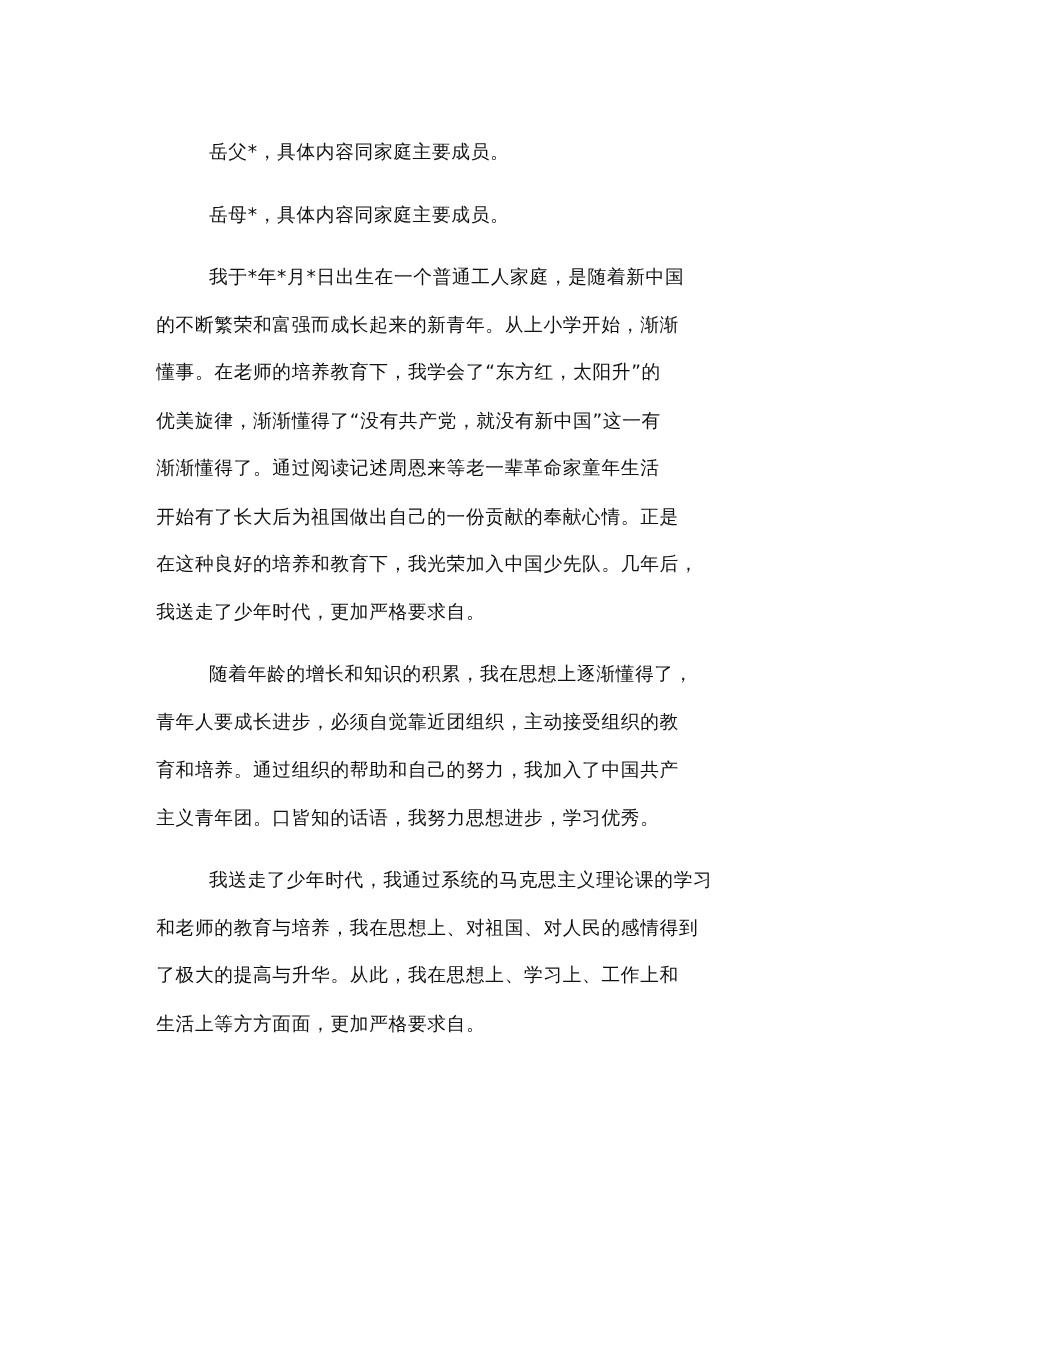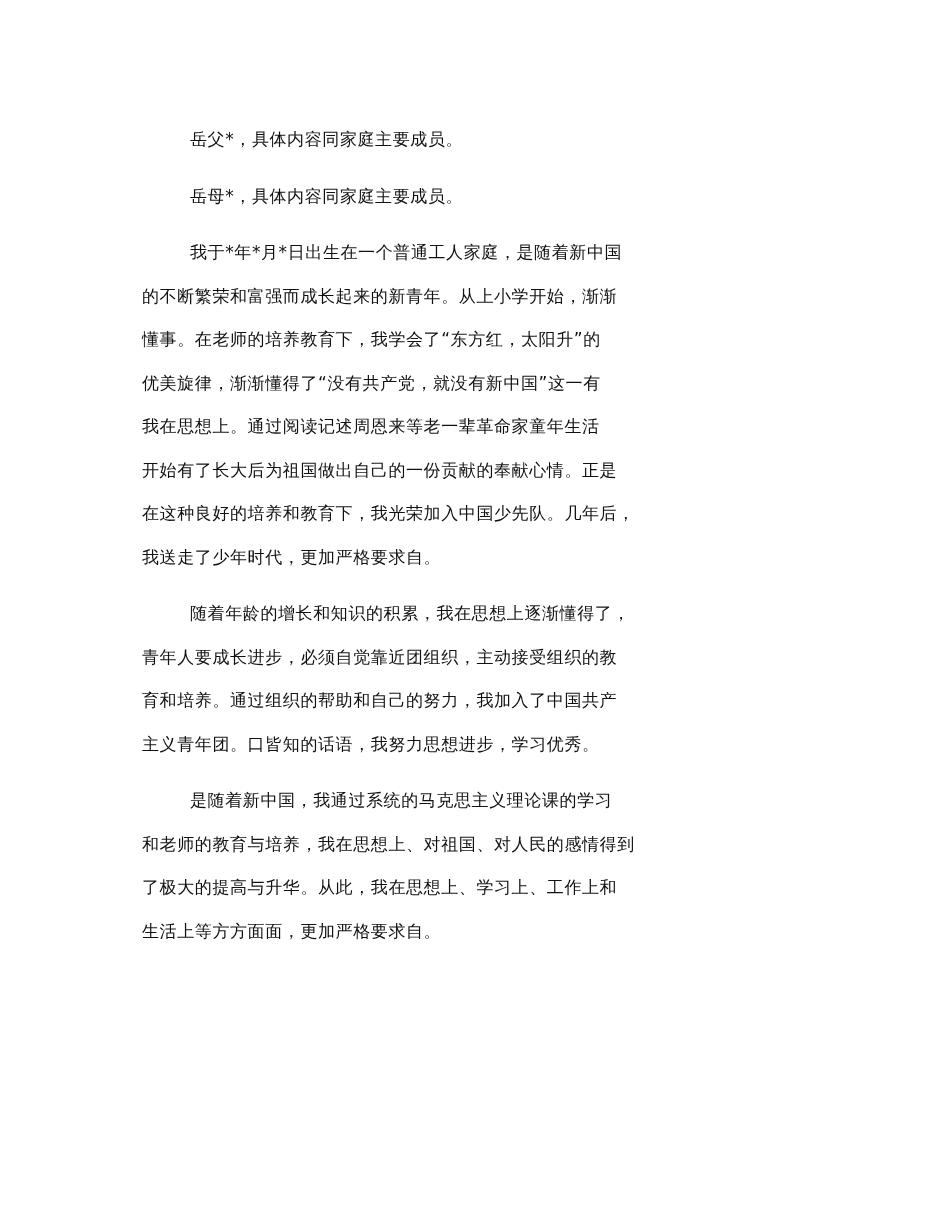--- a/index.html
+++ b/index.html
@@ -29,30 +29,30 @@
     <span class="line first">岳父*，具体内容同家庭主要成员。</span>
   </p>
   <p class="para lined">
     <span class="line first">岳母*，具体内容同家庭主要成员。</span>
   </p>
   <p class="para lined">
     <span class="line first">我于*年*月*日出生在一个普通工人家庭，是随着新中国</span>
     <span class="line">的不断繁荣和富强而成长起来的新青年。从上小学开始，渐渐</span>
     <span class="line">懂事。在老师的培养教育下，我学会了“东方红，太阳升”的</span>
     <span class="line">优美旋律，渐渐懂得了“没有共产党，就没有新中国”这一有</span>
-    <span class="line">我在思想上。通过阅读记述周恩来等老一辈革命家童年生活</span>
+    <span class="line">渐渐懂得了。通过阅读记述周恩来等老一辈革命家童年生活</span>
     <span class="line">开始有了长大后为祖国做出自己的一份贡献的奉献心情。正是</span>
     <span class="line">在这种良好的培养和教育下，我光荣加入中国少先队。几年后，</span>
     <span class="line">我送走了少年时代，更加严格要求自。</span>
   </p>
   <p class="para lined">
     <span class="line first">随着年龄的增长和知识的积累，我在思想上逐渐懂得了，</span>
     <span class="line">青年人要成长进步，必须自觉靠近团组织，主动接受组织的教</span>
     <span class="line">育和培养。通过组织的帮助和自己的努力，我加入了中国共产</span>
     <span class="line">主义青年团。口皆知的话语，我努力思想进步，学习优秀。</span>
   </p>
   <p class="para lined">
-    <span class="line first">是随着新中国，我通过系统的马克思主义理论课的学习</span>
+    <span class="line first">我送走了少年时代，我通过系统的马克思主义理论课的学习</span>
     <span class="line">和老师的教育与培养，我在思想上、对祖国、对人民的感情得到</span>
     <span class="line">了极大的提高与升华。从此，我在思想上、学习上、工作上和</span>
     <span class="line">生活上等方方面面，更加严格要求自。</span>
   </p>
 </div>
 
 </body></html>

